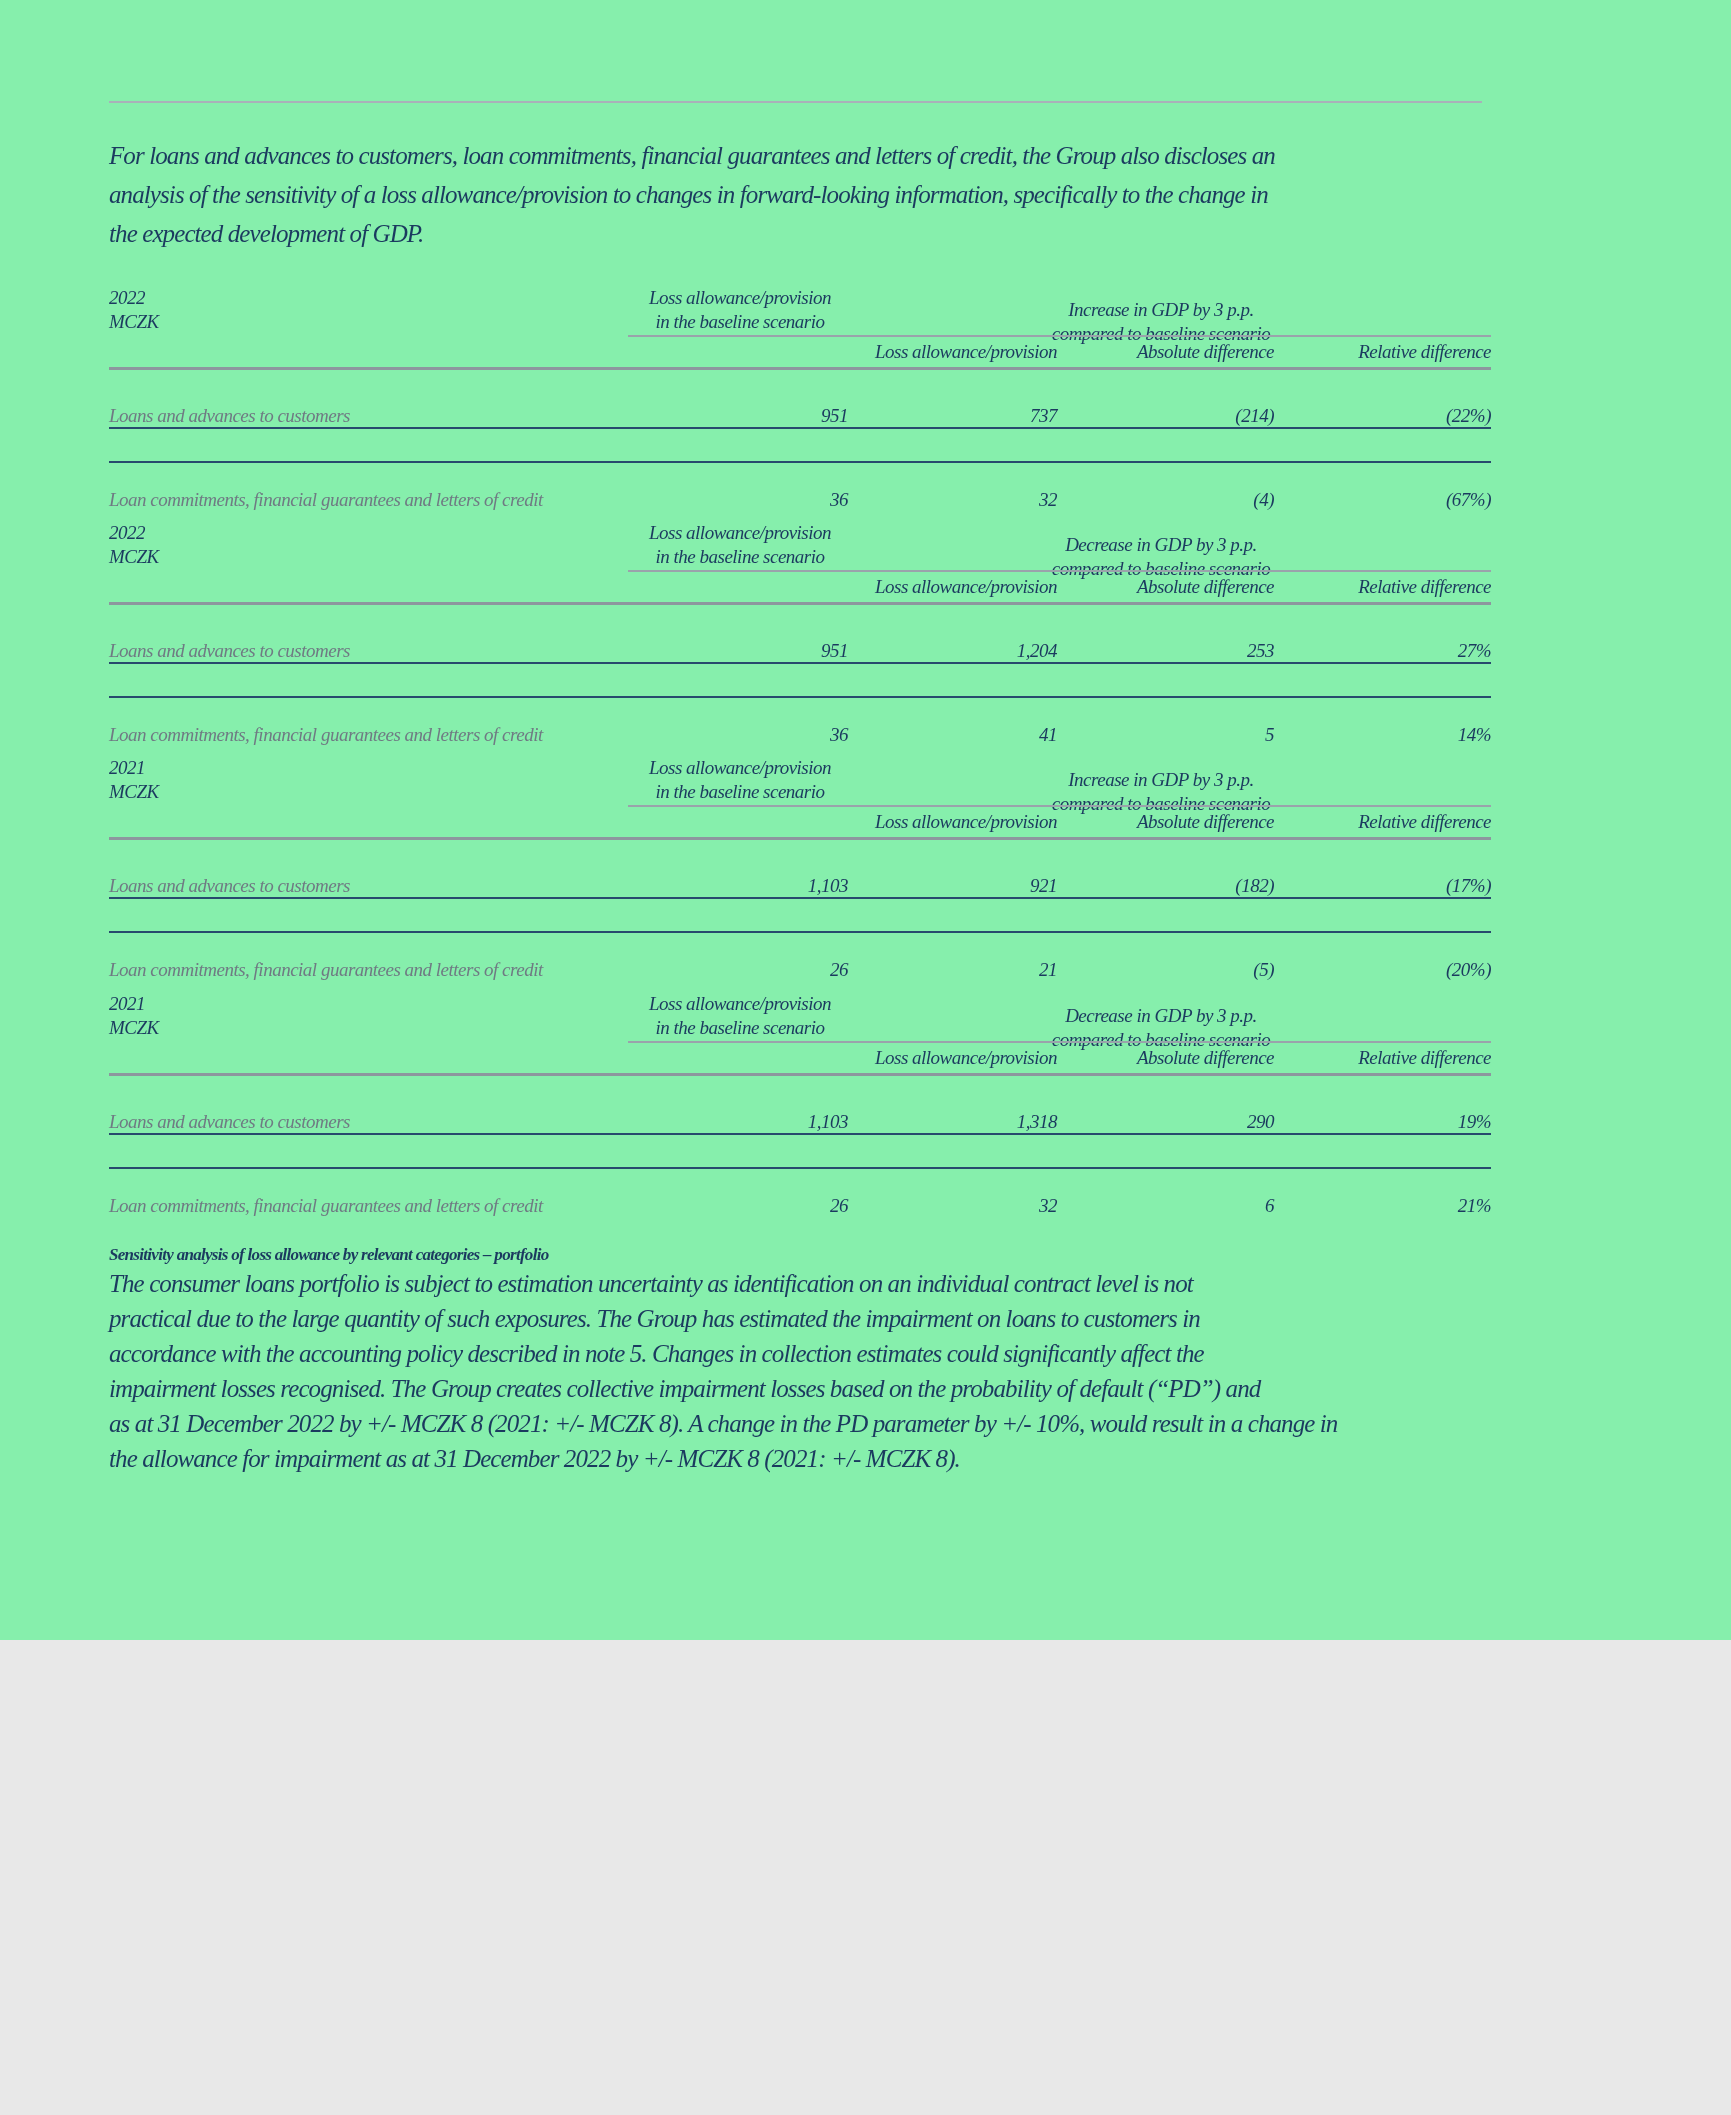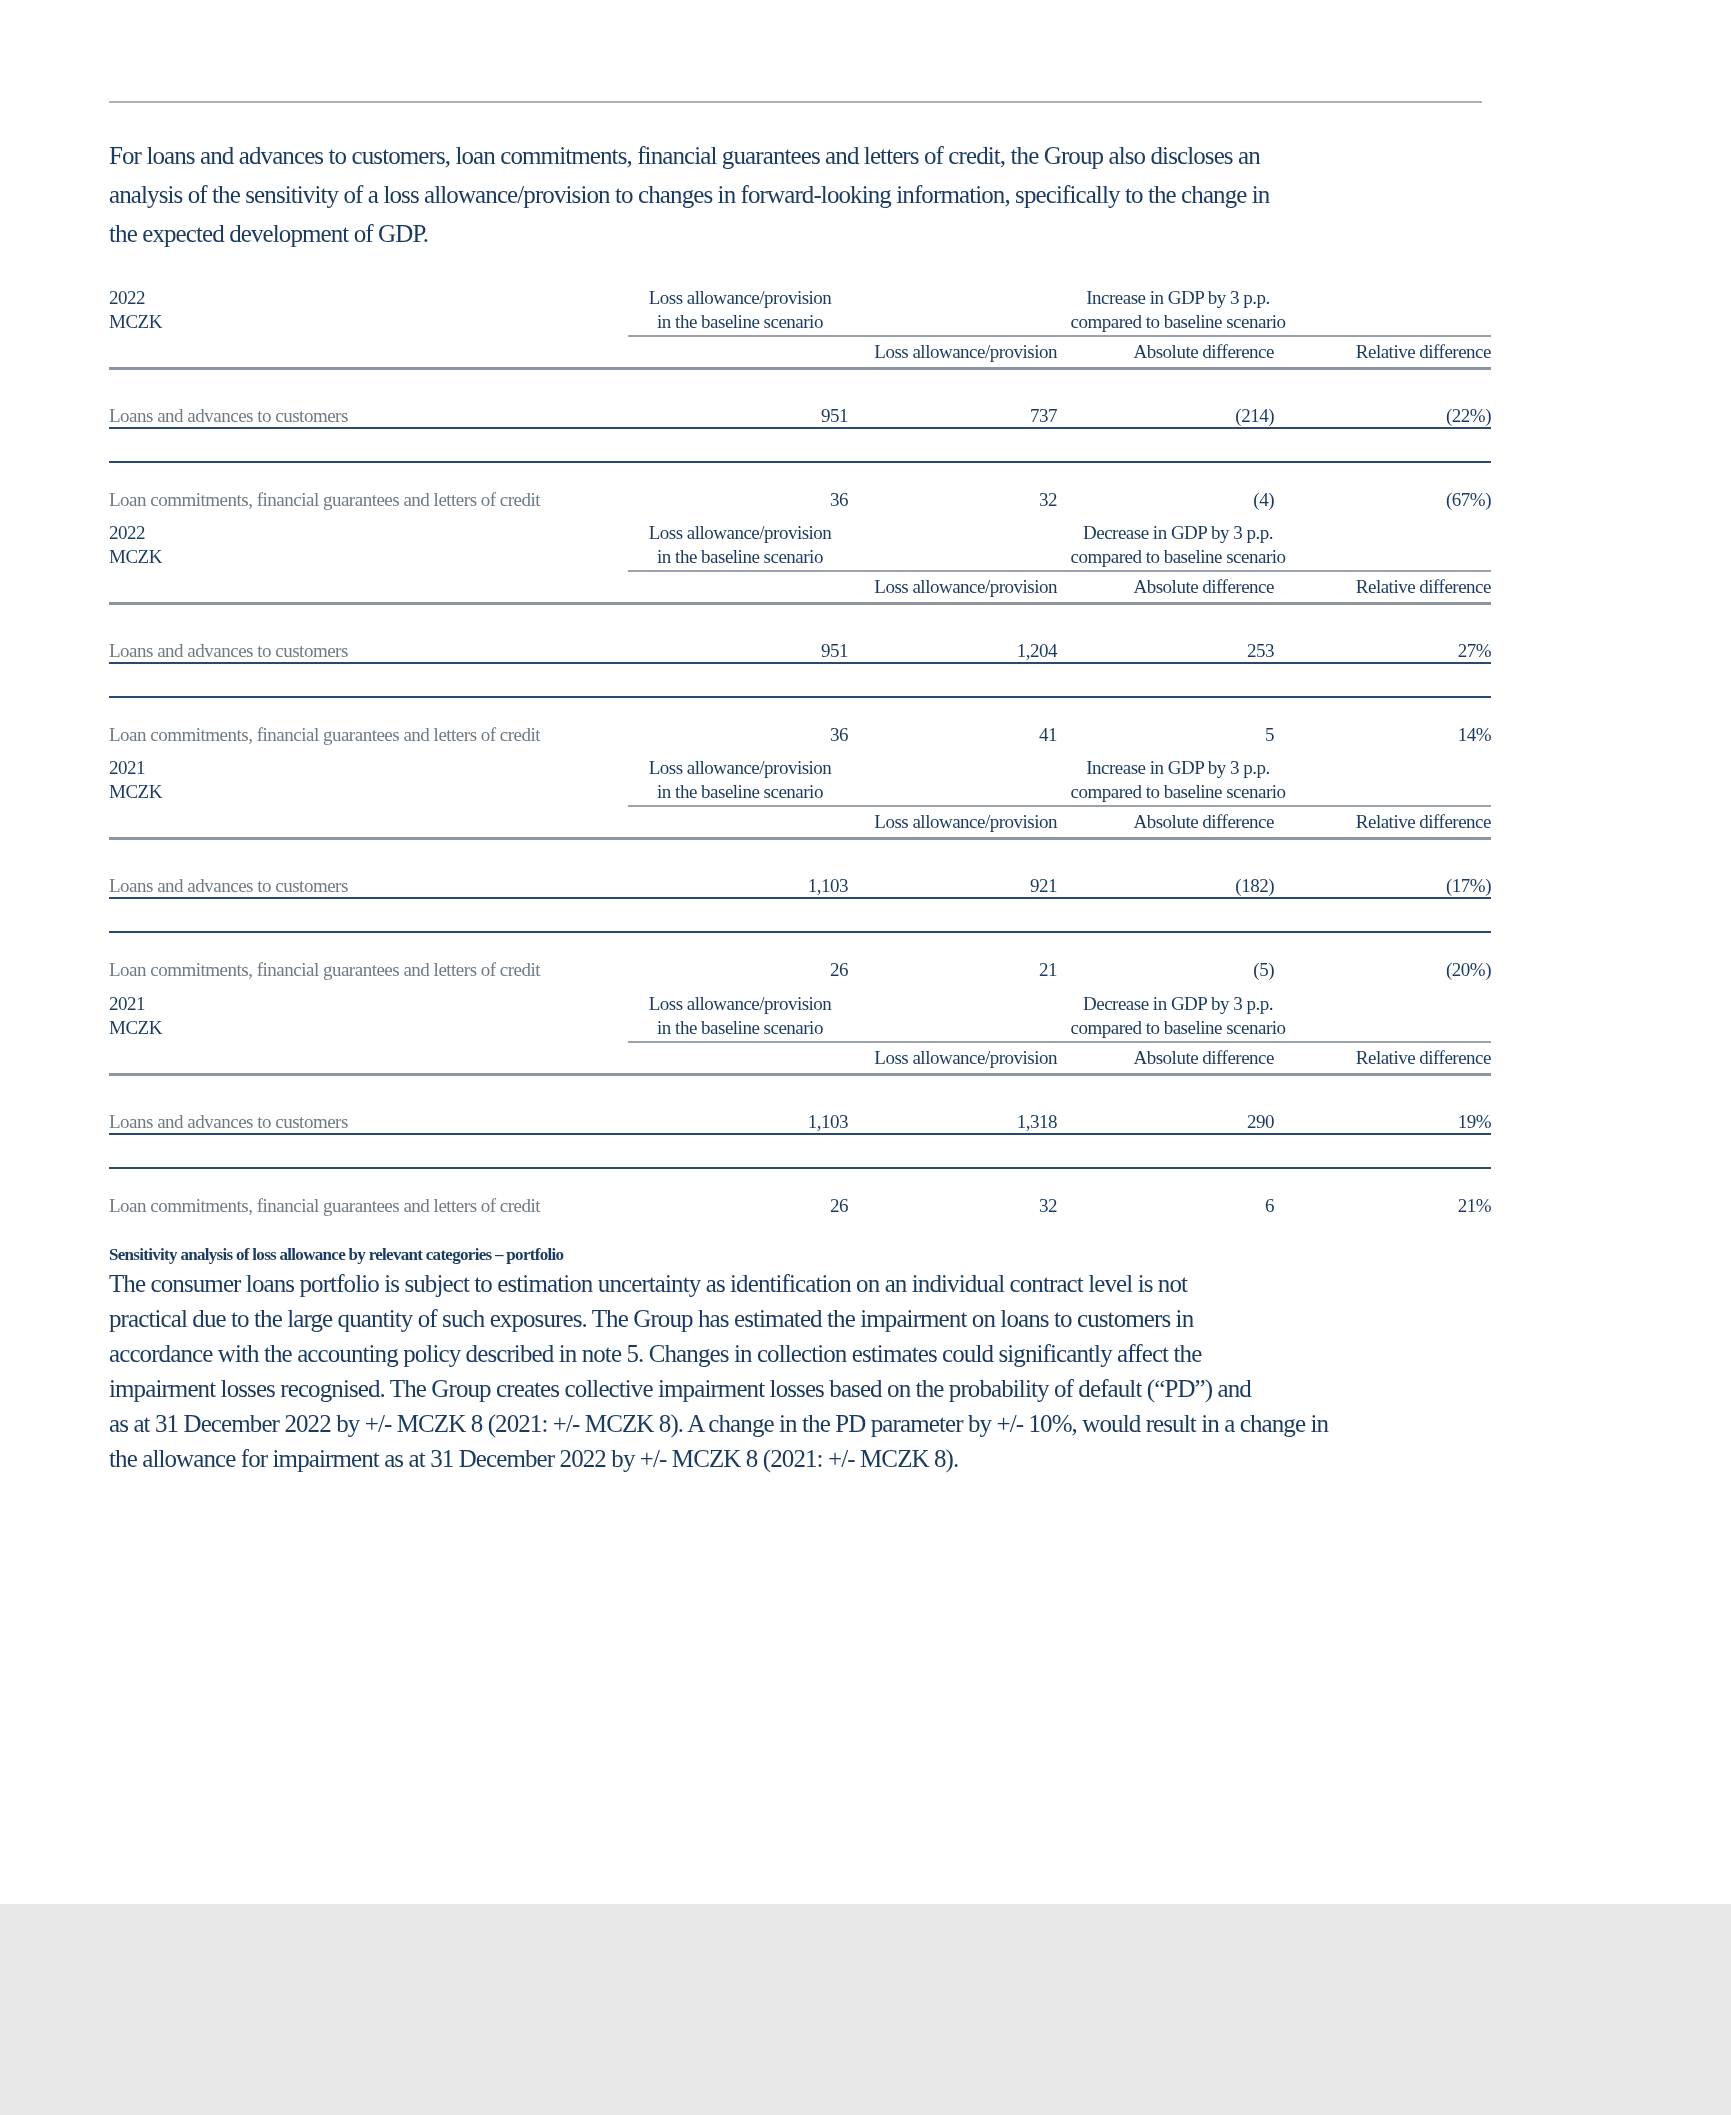--- a/index.html
+++ b/index.html
@@ -1,33 +1,34 @@
 <!DOCTYPE html>
 <html style="font-size:14.5px"><head>
 <meta charset="utf-8">
 <style>
   html,body{margin:0;padding:0;background:#e8e8e8;}
   .page{
     position:relative;
-    width:1731px;height:1904px;
-    background:#ffffff;
+    width:1731px;height:1640px;
+    background:#86efac;
     font-family:"Liberation Serif","DejaVu Serif",serif;
     color:#1b3a5f;
     overflow:hidden;
+    font-style:italic;
   }
   .top-rule{position:absolute;left:109px;top:101px;width:1373px;height:1.8px;background:#a9b1b9;}
   .intro{position:absolute;left:109px;top:136px;font-size:25px;letter-spacing:-0.9px;}
   .intro .pline{line-height:39px;white-space:nowrap;}
 
   
   .stable{position:absolute;left:109px;width:1382px;height:190px;font-size:19px;letter-spacing:-0.5px;}
   .t-meta{position:absolute;left:0;top:0;line-height:23.5px;}
   .ghead{position:absolute;top:0;width:452px;text-align:center;line-height:23.5px;}
   .g1{left:405px;}
-  .g2{left:843px;}
+  .g2{left:826px;margin-top:12px;}
   .rule-thin{position:absolute;left:519px;top:49px;width:863px;height:1.8px;background:#9aa3ab;}
   .rule-thick{position:absolute;left:0;top:81px;width:1382px;height:2.7px;background:#8d969e;}
   .subh{position:absolute;top:54px;width:226px;text-align:right;line-height:23.5px;}
   .s1{left:722px;}.s2{left:939px;}.s3{left:1156px;}
   .rowlabel{position:absolute;left:0;width:552px;color:#6f7a83;line-height:23.5px;white-space:nowrap;}
   .val{position:absolute;width:181px;text-align:right;line-height:23.5px;}
   .v1{left:558px;}.v2{left:767px;}.v3{left:984px;}.v4{left:1201px;}
   .r1{top:118px;}.r2{top:164px;margin-top:38px;}
   .rul{position:absolute;left:0;width:1382px;height:1.8px;background:#274a6d;}
   .rul1{top:141px;}.rul2{top:175px;}

